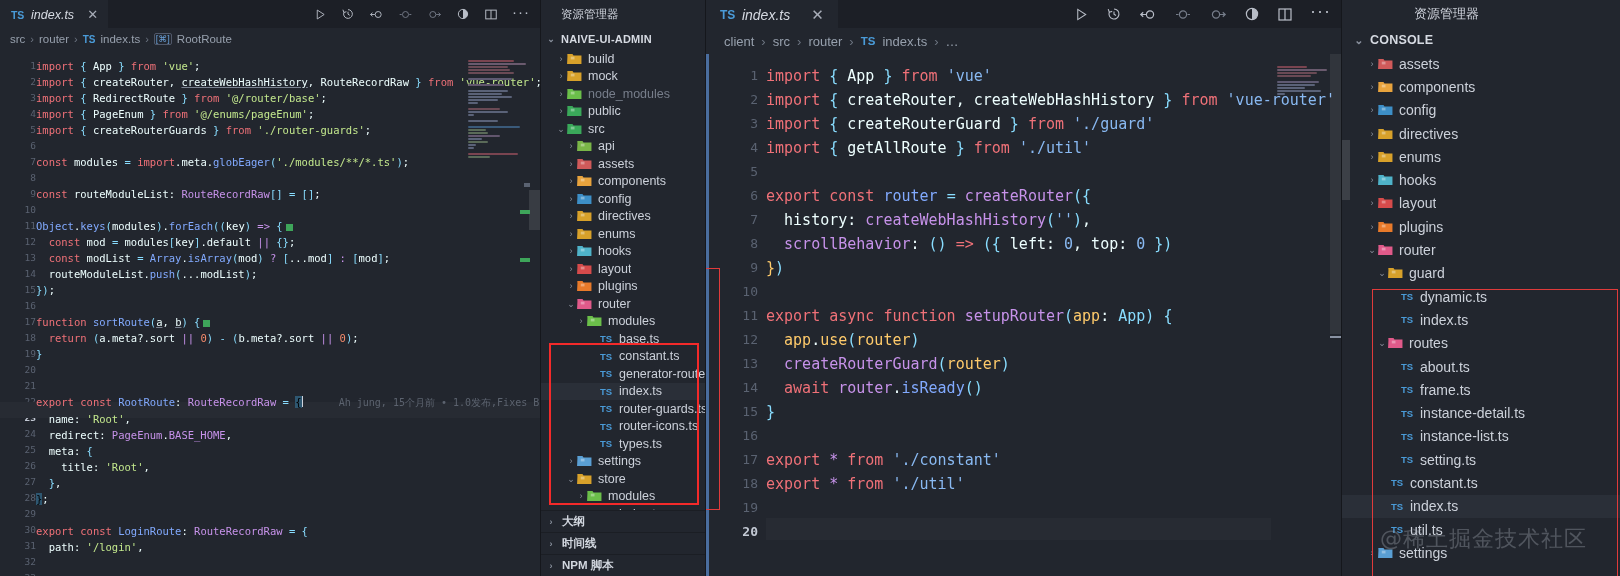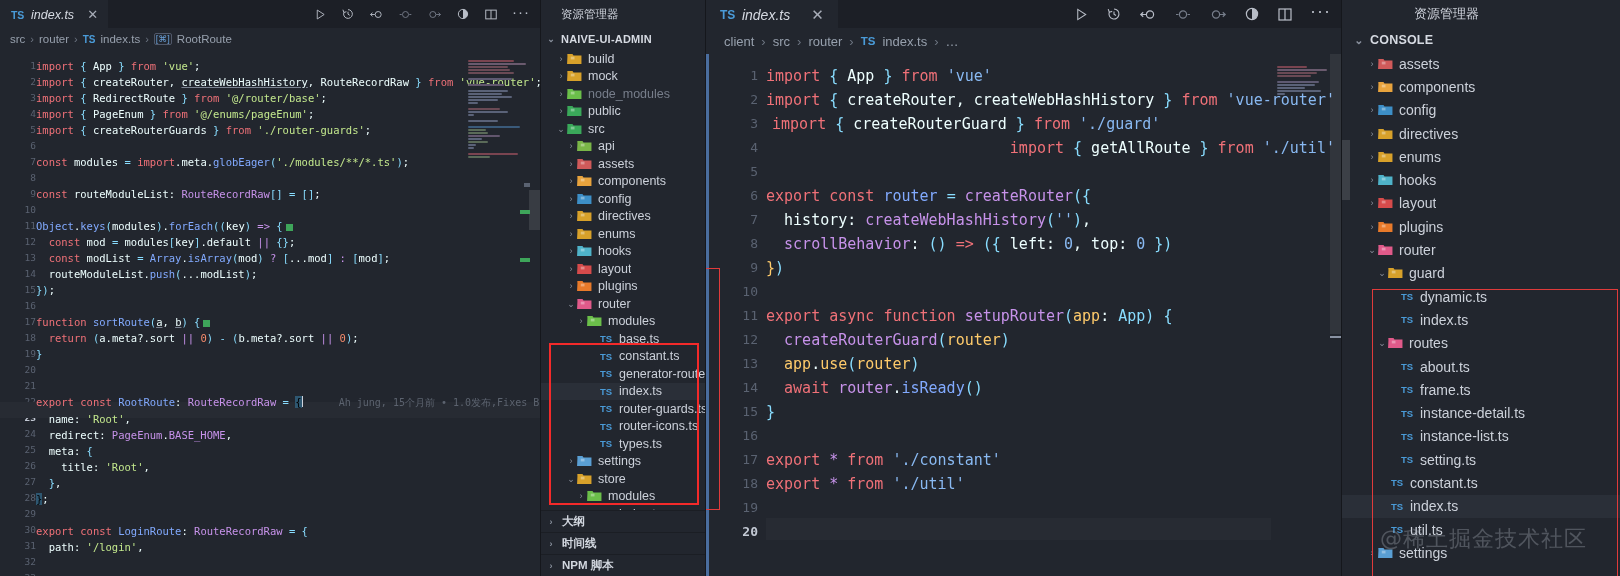--- a/index.html
+++ b/index.html
@@ -634,31 +634,31 @@
         <div class="ln" style="line-height:24px;">15</div>
         <div class="ln" style="line-height:24px;">16</div>
         <div class="ln" style="line-height:24px;">17</div>
         <div class="ln" style="line-height:24px;">18</div>
         <div class="ln" style="line-height:24px;">19</div>
         <div class="ln cur" style="line-height:24px;">20</div>
       </div>
       <div class="codelines" style="padding-top:10px; padding-left:8px;">
         <div class="cl" style="line-height:24px;"><span class="k">import</span><span class="v"> </span><span class="p">{</span><span class="v"> App </span><span class="p">}</span><span class="v"> </span><span class="k">from</span><span class="v"> </span><span class="s2">'vue'</span></div>
         <div class="cl" style="line-height:24px;"><span class="k">import</span><span class="v"> </span><span class="p">{</span><span class="v"> createRouter, createWebHashHistory </span><span class="p">}</span><span class="v"> </span><span class="k">from</span><span class="v"> </span><span class="s2">'vue-router'</span></div>
-        <div class="cl" style="line-height:24px;margin-left:6px;"><span class="k">import</span><span class="v"> </span><span class="p">{</span><span class="v"> createRouterGuard </span><span class="p">}</span><span class="v"> </span><span class="k">from</span><span class="v"> </span><span class="s2">'./guard'</span></div>
-        <div class="cl" style="line-height:24px;text-align:right;"><span class="k">import</span><span class="v"> </span><span class="p">{</span><span class="v"> getAllRoute </span><span class="p">}</span><span class="v"> </span><span class="k">from</span><span class="v"> </span><span class="s2">'./util'</span></div>
+        <div class="cl" style="line-height:24px;"><span class="k">import</span><span class="v"> </span><span class="p">{</span><span class="v"> createRouterGuard </span><span class="p">}</span><span class="v"> </span><span class="k">from</span><span class="v"> </span><span class="s2">'./guard'</span></div>
+        <div class="cl" style="line-height:24px;"><span class="k">import</span><span class="v"> </span><span class="p">{</span><span class="v"> getAllRoute </span><span class="p">}</span><span class="v"> </span><span class="k">from</span><span class="v"> </span><span class="s2">'./util'</span></div>
         <div class="cl" style="line-height:24px;">&nbsp;</div>
         <div class="cl" style="line-height:24px;"><span class="k">export</span><span class="v"> </span><span class="k">const</span><span class="v"> </span><span class="fn">router</span><span class="v"> </span><span class="op">=</span><span class="v"> </span><span class="ty">createRouter</span><span class="p">({</span></div>
         <div class="cl" style="line-height:24px;"><span class="v">  history: </span><span class="ty">createWebHashHistory</span><span class="p">(</span><span class="s2">''</span><span class="p">)</span><span class="v">,</span></div>
         <div class="cl" style="line-height:24px;"><span class="ty">  scrollBehavior</span><span class="v">: </span><span class="p">()</span><span class="v"> </span><span class="k">=&gt;</span><span class="v"> </span><span class="p">({</span><span class="v"> left: </span><span class="s2">0</span><span class="v">, top: </span><span class="s2">0</span><span class="v"> </span><span class="p">})</span></div>
         <div class="cl" style="line-height:24px;"><span class="or">}</span><span class="p">)</span></div>
         <div class="cl" style="line-height:24px;">&nbsp;</div>
         <div class="cl" style="line-height:24px;"><span class="k">export</span><span class="v"> </span><span class="k">async</span><span class="v"> </span><span class="k">function</span><span class="v"> </span><span class="ty">setupRouter</span><span class="p">(</span><span class="or">app</span><span class="v">: </span><span class="p">App</span><span class="p">)</span><span class="v"> </span><span class="p">{</span></div>
+        <div class="cl" style="line-height:24px;"><span class="or">  app</span><span class="v">.</span><span class="or">use</span><span class="p">(</span><span class="or">router</span><span class="p">)</span></div>
         <div class="cl" style="line-height:24px;"><span class="v">  </span><span class="ty">createRouterGuard</span><span class="p">(</span><span class="or">router</span><span class="p">)</span></div>
-        <div class="cl" style="line-height:24px;"><span class="or">  app</span><span class="v">.</span><span class="or">use</span><span class="p">(</span><span class="or">router</span><span class="p">)</span></div>
         <div class="cl" style="line-height:24px;"><span class="v">  </span><span class="k">await</span><span class="v"> </span><span class="ty">router</span><span class="v">.</span><span class="fn">isReady</span><span class="p">()</span></div>
         <div class="cl" style="line-height:24px;"><span class="p">}</span></div>
         <div class="cl" style="line-height:24px;">&nbsp;</div>
         <div class="cl" style="line-height:24px;"><span class="k">export</span><span class="v"> </span><span class="k2">*</span><span class="v"> </span><span class="k">from</span><span class="v"> </span><span class="s2">'./constant'</span></div>
         <div class="cl" style="line-height:24px;"><span class="k">export</span><span class="v"> </span><span class="k2">*</span><span class="v"> </span><span class="k">from</span><span class="v"> </span><span class="s2">'./util'</span></div>
         <div class="cl" style="line-height:24px;">&nbsp;</div>
       </div>
 
       <div class="minimap" style="right:8px; top:12px; width:56px;">
         <div class="mm-row" style="width:30px;background:#7a4450;"></div>

